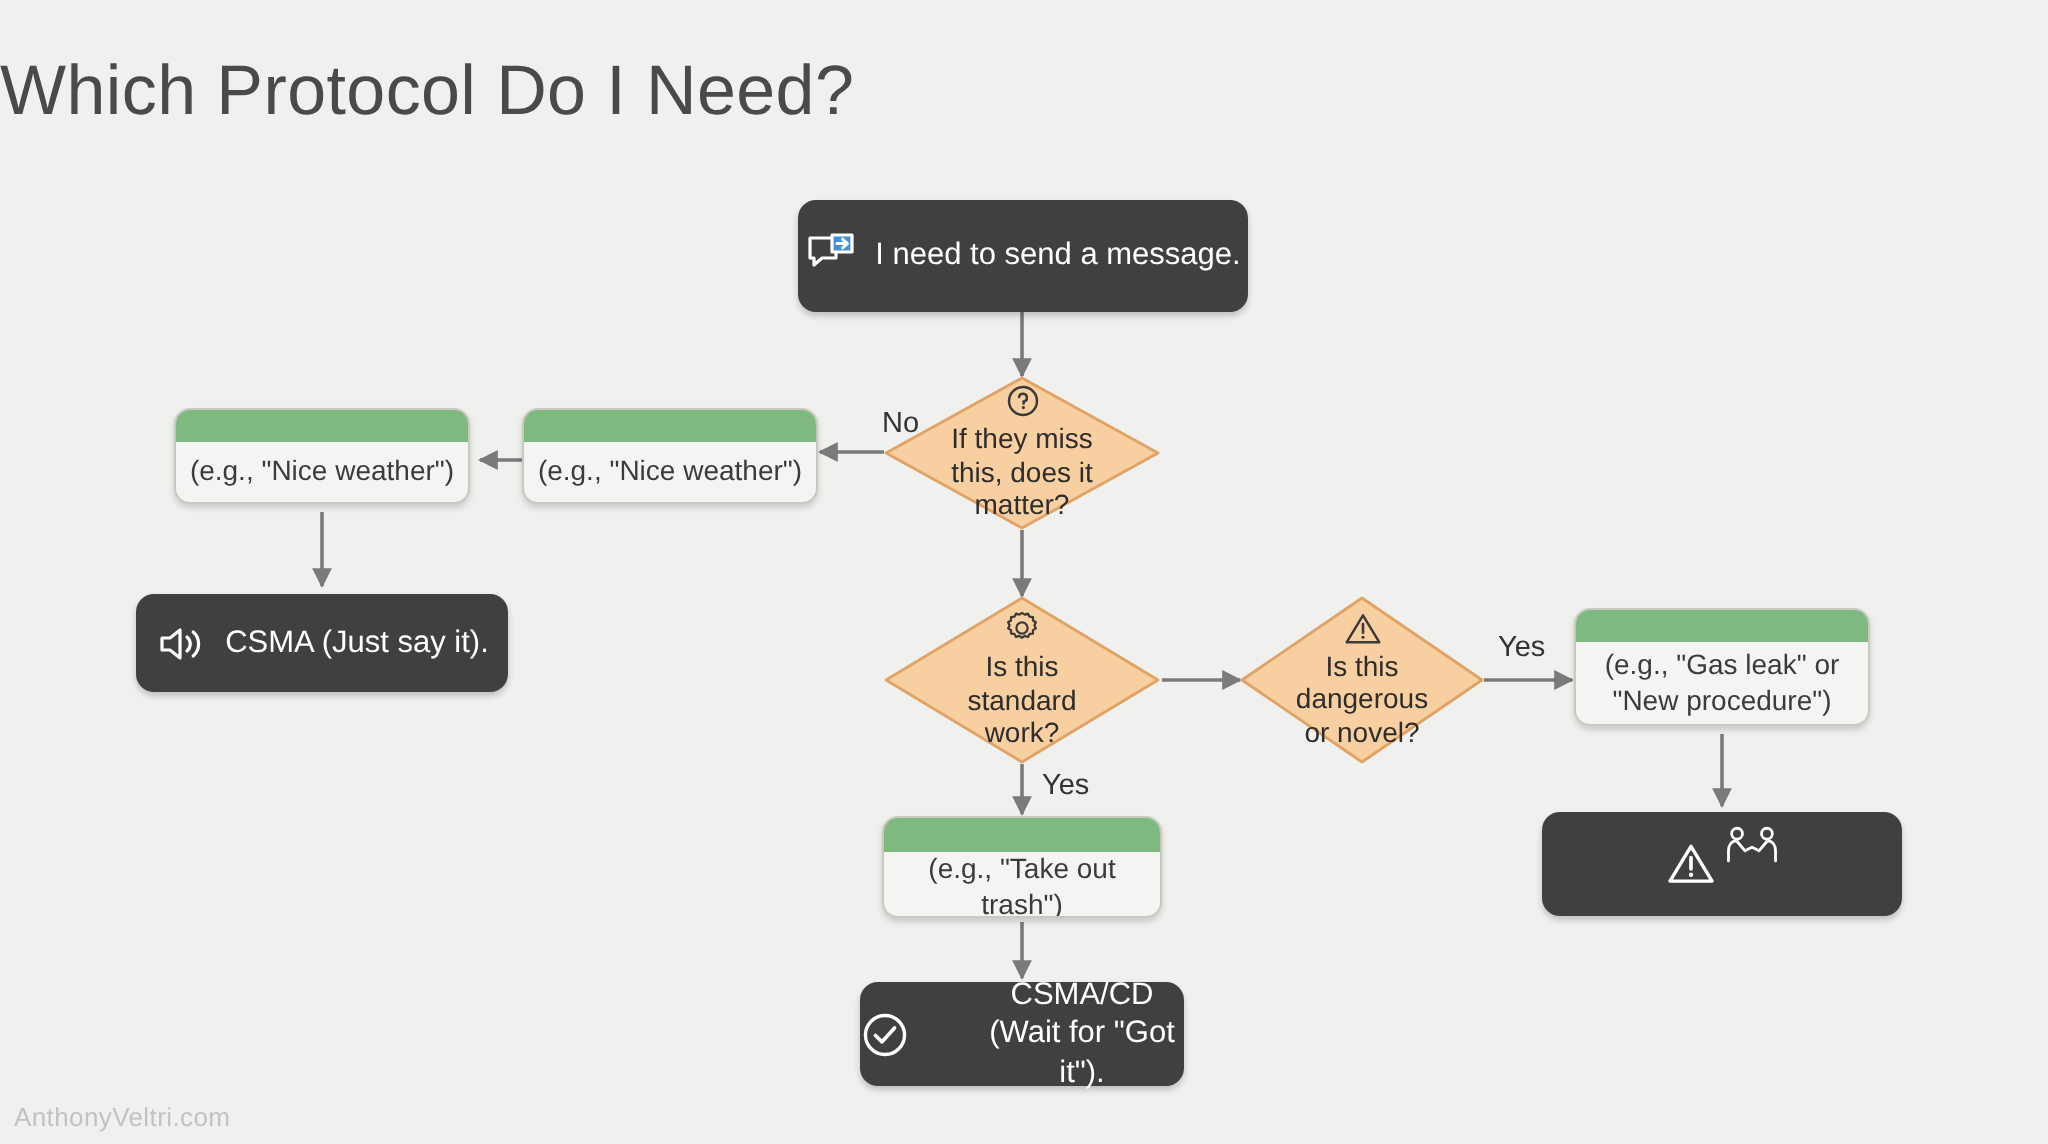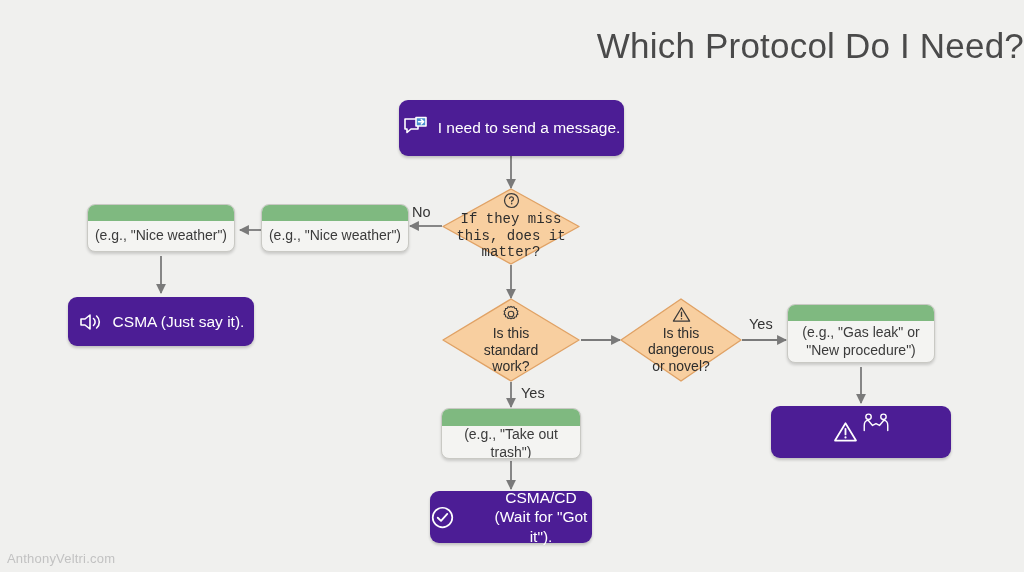--- a/index.html
+++ b/index.html
@@ -26,21 +26,21 @@
     width: 1024px;
     height: 572px;
     pointer-events: none;
   }
 
   
   .title {
     position: absolute;
     left: 0; top: 26px;
     width: 1024px;
-    text-align: right;
+    text-align: left;
     font-size: 35px;
     color: #4a4a4a;
     letter-spacing: 0.2px;
     font-weight: 400;
   }
 
   
   .watermark {
     position: absolute;
     left: 7px;
@@ -51,21 +51,21 @@
   }
 
   
   .node {
     position: absolute;
     box-sizing: border-box;
   }
 
   
   .blue-box {
-    background: #4c1d95;
+    background: #404040;
     border-radius: 9px;
     box-shadow: 0 2px 3px rgba(0,0,0,0.20);
     display: flex;
     align-items: center;
     justify-content: center;
     color: #ffffff;
     font-size: 15.5px;
     line-height: 1.25;
   }
   .blue-box .bx-icon {
@@ -173,36 +173,36 @@
       <path d="M 511 382 L 511 407"></path>
 
       <path d="M 742 340 L 786 340"></path>
 
       <path d="M 861 367 L 861 403"></path>
 
       <path d="M 511 461 L 511 489"></path>
     </g>
   </svg>
 
-  <div class="edge-label" style="left:412px; top:204px;">No</div>
+  <div class="edge-label" style="left:441px; top:204px;">No</div>
   <div class="edge-label" style="left:521px; top:385px;">Yes</div>
   <div class="edge-label" style="left:749px; top:316px;">Yes</div>
 
   <div class="node blue-box" style="left:399px; top:100px; width:225px; height:56px;">
     <span class="bx-icon">
       <svg width="26" height="24" viewBox="0 0 26 24" xmlns="http://www.w3.org/2000/svg">
         <path d="M2 3 h13 v10 h-7 l-4 3.5 V13 H2 Z" fill="none" stroke="#ffffff" stroke-width="1.6" stroke-linejoin="round"></path>
         <path d="M13 1.5 h10 v8.5 h-10 Z" fill="#4a8fd0" stroke="#ffffff" stroke-width="1.6" stroke-linejoin="round"></path>
         <path d="M15.5 5.8 h5 M18.3 3.6 l2.4 2.2 l-2.4 2.2" fill="none" stroke="#ffffff" stroke-width="1.5" stroke-linecap="round" stroke-linejoin="round"></path>
       </svg>
     </span>
     <span class="bx-label" style="margin-left:9px;">I need to send a message.</span>
   </div>
 
-  <div class="diamond-wrap" style="left:441px; top:187px; width:140px; height:79px;font-family:Liberation Mono, monospace;">
+  <div class="diamond-wrap" style="left:441px; top:187px; width:140px; height:79px;">
     <svg class="dshape" width="140" height="79" viewBox="0 0 140 79" xmlns="http://www.w3.org/2000/svg">
       <path d="M70 2 L138 39.5 L70 77 L2 39.5 Z" fill="#f8cfa0" stroke="#e0a265" stroke-width="1.4" stroke-linejoin="round"></path>
     </svg>
     <div class="d-content">
       <span class="d-icon">
         <svg width="17" height="17" viewBox="0 0 18 18" xmlns="http://www.w3.org/2000/svg">
           <circle cx="9" cy="9" r="7.4" fill="none" stroke="#3a3a3a" stroke-width="1.3"></circle>
           <path d="M6.9 6.9 a2.1 2.1 0 1 1 2.4 2.4 v1.1" fill="none" stroke="#3a3a3a" stroke-width="1.3" stroke-linecap="round"></path>
           <circle cx="9.2" cy="12.5" r="0.85" fill="#3a3a3a"></circle>
         </svg>

